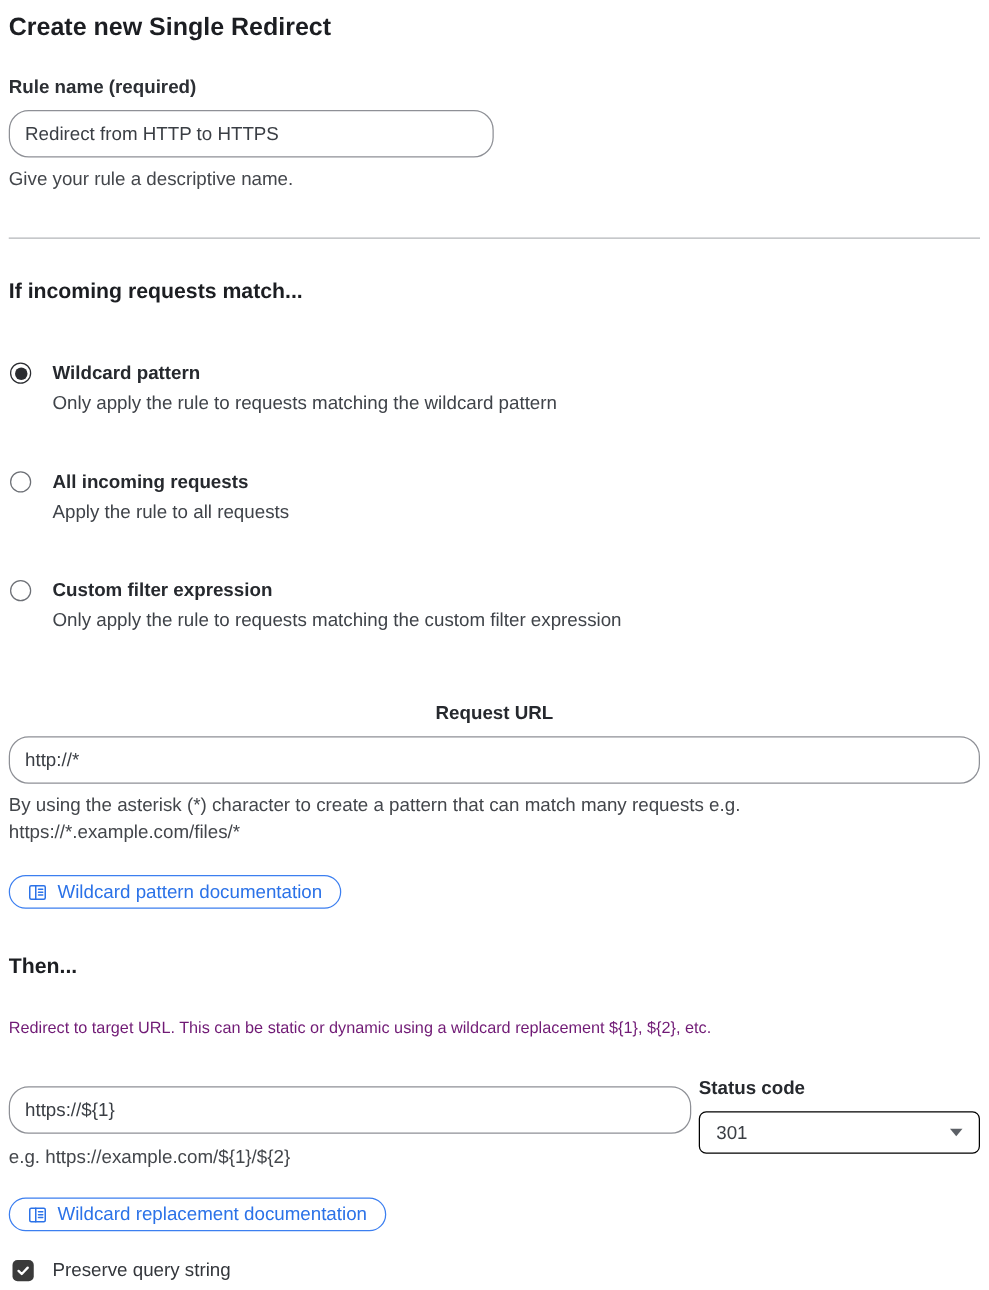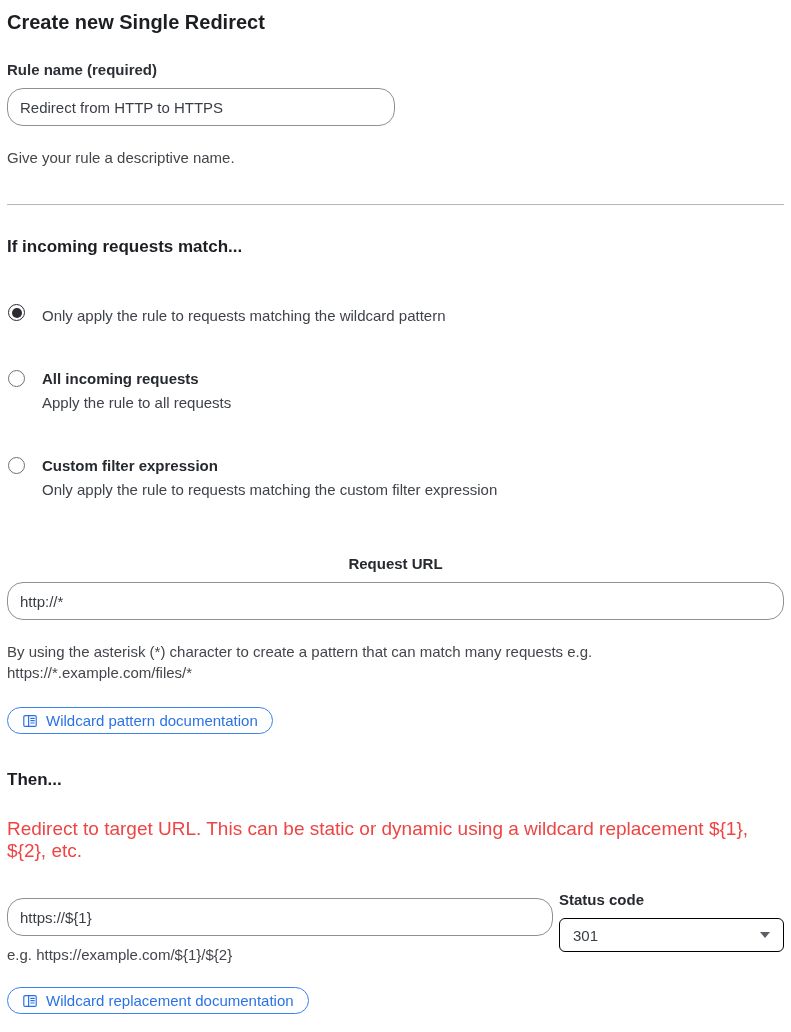--- a/index.html
+++ b/index.html
@@ -40,21 +40,21 @@
     color: #3a3e44;
     background: #fff;
     outline: none;
     margin-top: 8px;
   }
   .rule-name-input { width: 388px; }
   .help-text {
     font-size: 15px;
     color: #43464b;
     line-height: 21px;
-    margin-top: 21px;
+    margin-top: 7px;
   }
 
   .divider {
     border: none;
     border-top: 1px solid #b4b6b9;
     margin: 36px 0 0;
   }
 
   .section-heading {
     font-size: 17px;
@@ -110,22 +110,22 @@
     color: #2b72e8;
     font-size: 15px;
     font-family: inherit;
     cursor: pointer;
     margin-top: 24px;
   }
   .doc-pill svg { display: block; }
 
   .then-heading { margin-top: 35px; }
   .then-desc {
-    font-size: 19px;
-    color: #ef4444;
+    font-size: 13px;
+    color: #701a75;
     line-height: 22px;
     margin-top: 27px;
   }
 
   .fields-row {
     display: flex;
     justify-content: space-between;
     margin-top: 28px;
   }
   .target-col { width: 546px; }
@@ -178,20 +178,21 @@
   <input class="text-input rule-name-input" type="text" value="Redirect from HTTP to HTTPS" style="">
   <div class="help-text">Give your rule a descriptive name.</div>
 
   <hr class="divider">
 
   <div class="section-heading">If incoming requests match...</div>
 
   <div class="radio-item first">
     <span class="radio selected"></span>
     <div class="radio-texts">
+      <div class="radio-label">Wildcard pattern</div>
       <div class="radio-desc">Only apply the rule to requests matching the wildcard pattern</div>
     </div>
   </div>
 
   <div class="radio-item">
     <span class="radio"></span>
     <div class="radio-texts">
       <div class="radio-label">All incoming requests</div>
       <div class="radio-desc">Apply the rule to all requests</div>
     </div>

